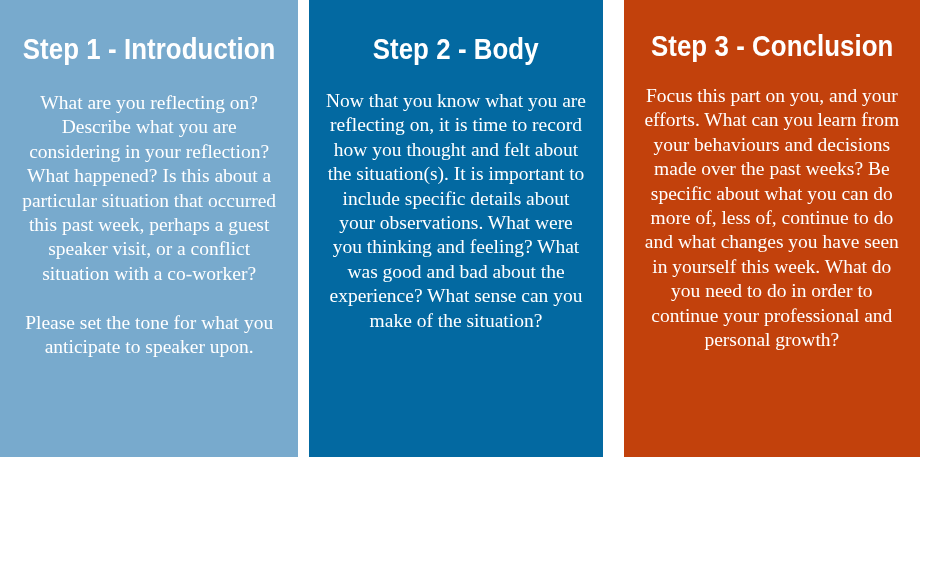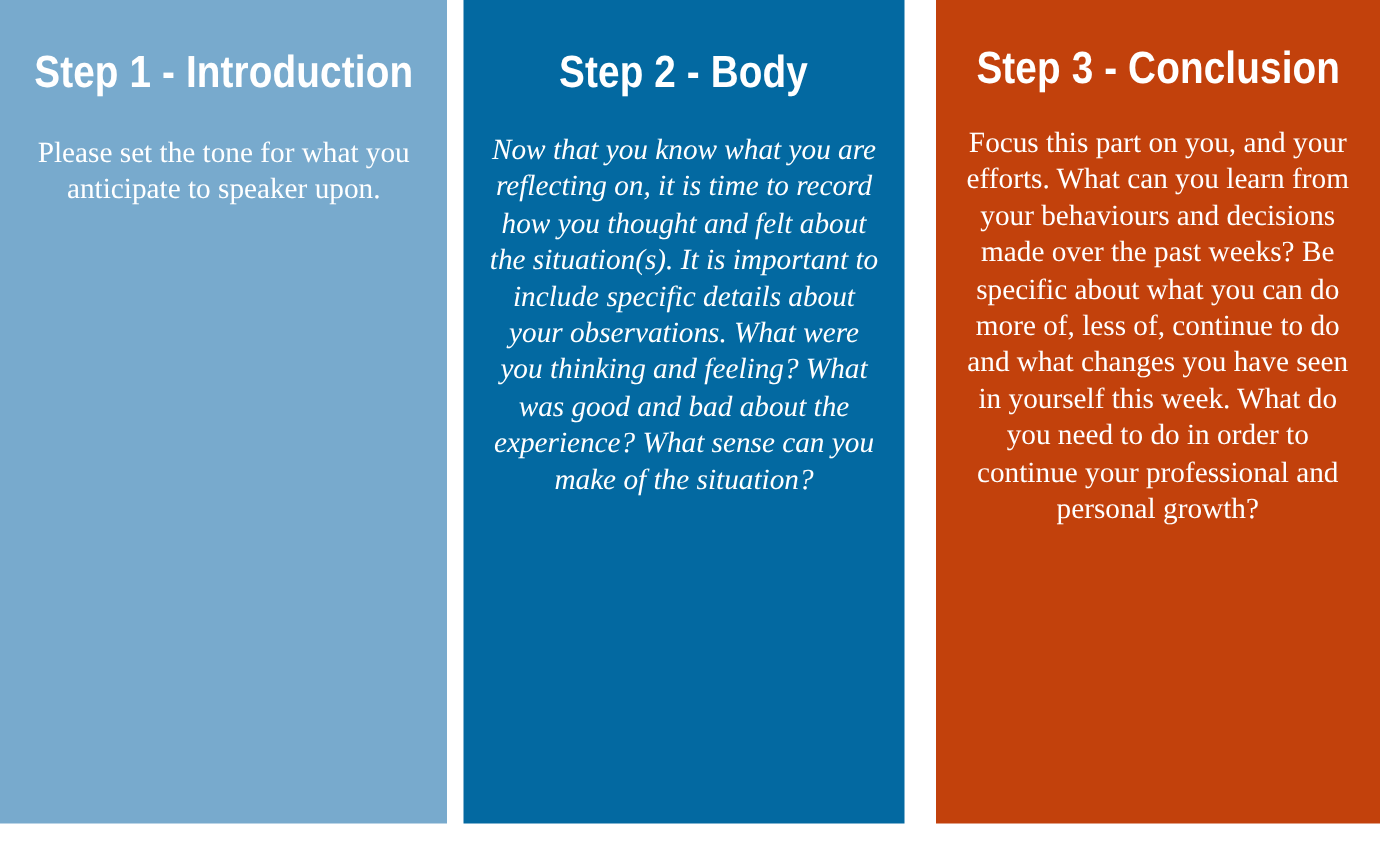--- a/index.html
+++ b/index.html
@@ -10,21 +10,21 @@
   body {
     width: 929px;
     height: 565px;
     overflow: hidden;
     font-family: "Liberation Serif", serif;
   }
 
   .board {
     position: relative;
     width: 929px;
-    height: 549px;
+    height: 457px;
     display: flex;
     align-items: stretch;
     background: #ffffff;
     border-radius: 30px;
   }
 
   .panel {
     position: relative;
     box-sizing: border-box;
     overflow: hidden;
@@ -69,39 +69,40 @@
     color: #ffffff;
     text-align: center;
     font-family: "Liberation Serif", serif;
     font-size: 19.5px;
     line-height: 24.4px;
     padding-left: 16px;
     padding-right: 16px;
   }
 
   .panel--one .panel-body   { margin-top: 26px; }
-  .panel--two .panel-body   { margin-top: 24px; font-style: italic; }
+  .panel--two .panel-body   { margin-top: 24px; }
   .panel--three .panel-body { margin-top: 22px; }
 
   .para {
     margin: 0;
   }
   
   .para + .para {
     margin-top: 24.4px;
   }
 </style>
 </head>
 <body>
 
 <div class="board">
 
   <section class="panel panel--one">
     <h2 class="panel-title">Step 1 - Introduction</h2>
     <div class="panel-body">
+      <p class="para">What are you reflecting on? Describe what you are considering in your reflection? What happened? Is this about a particular situation that occurred this past week, perhaps a guest speaker visit, or a conflict situation with a co-worker?</p>
       <p class="para">Please set the tone for what you anticipate to speaker upon.</p>
     </div>
   </section>
 
   <section class="panel panel--two">
     <h2 class="panel-title">Step 2 - Body</h2>
     <div class="panel-body">
       <p class="para">Now that you know what you are reflecting on, it is time to record how you thought and felt about the situation(s). It is important to include specific details about your observations. What were you thinking and feeling? What was good and bad about the experience? What sense can you make of the situation?</p>
     </div>
   </section>

